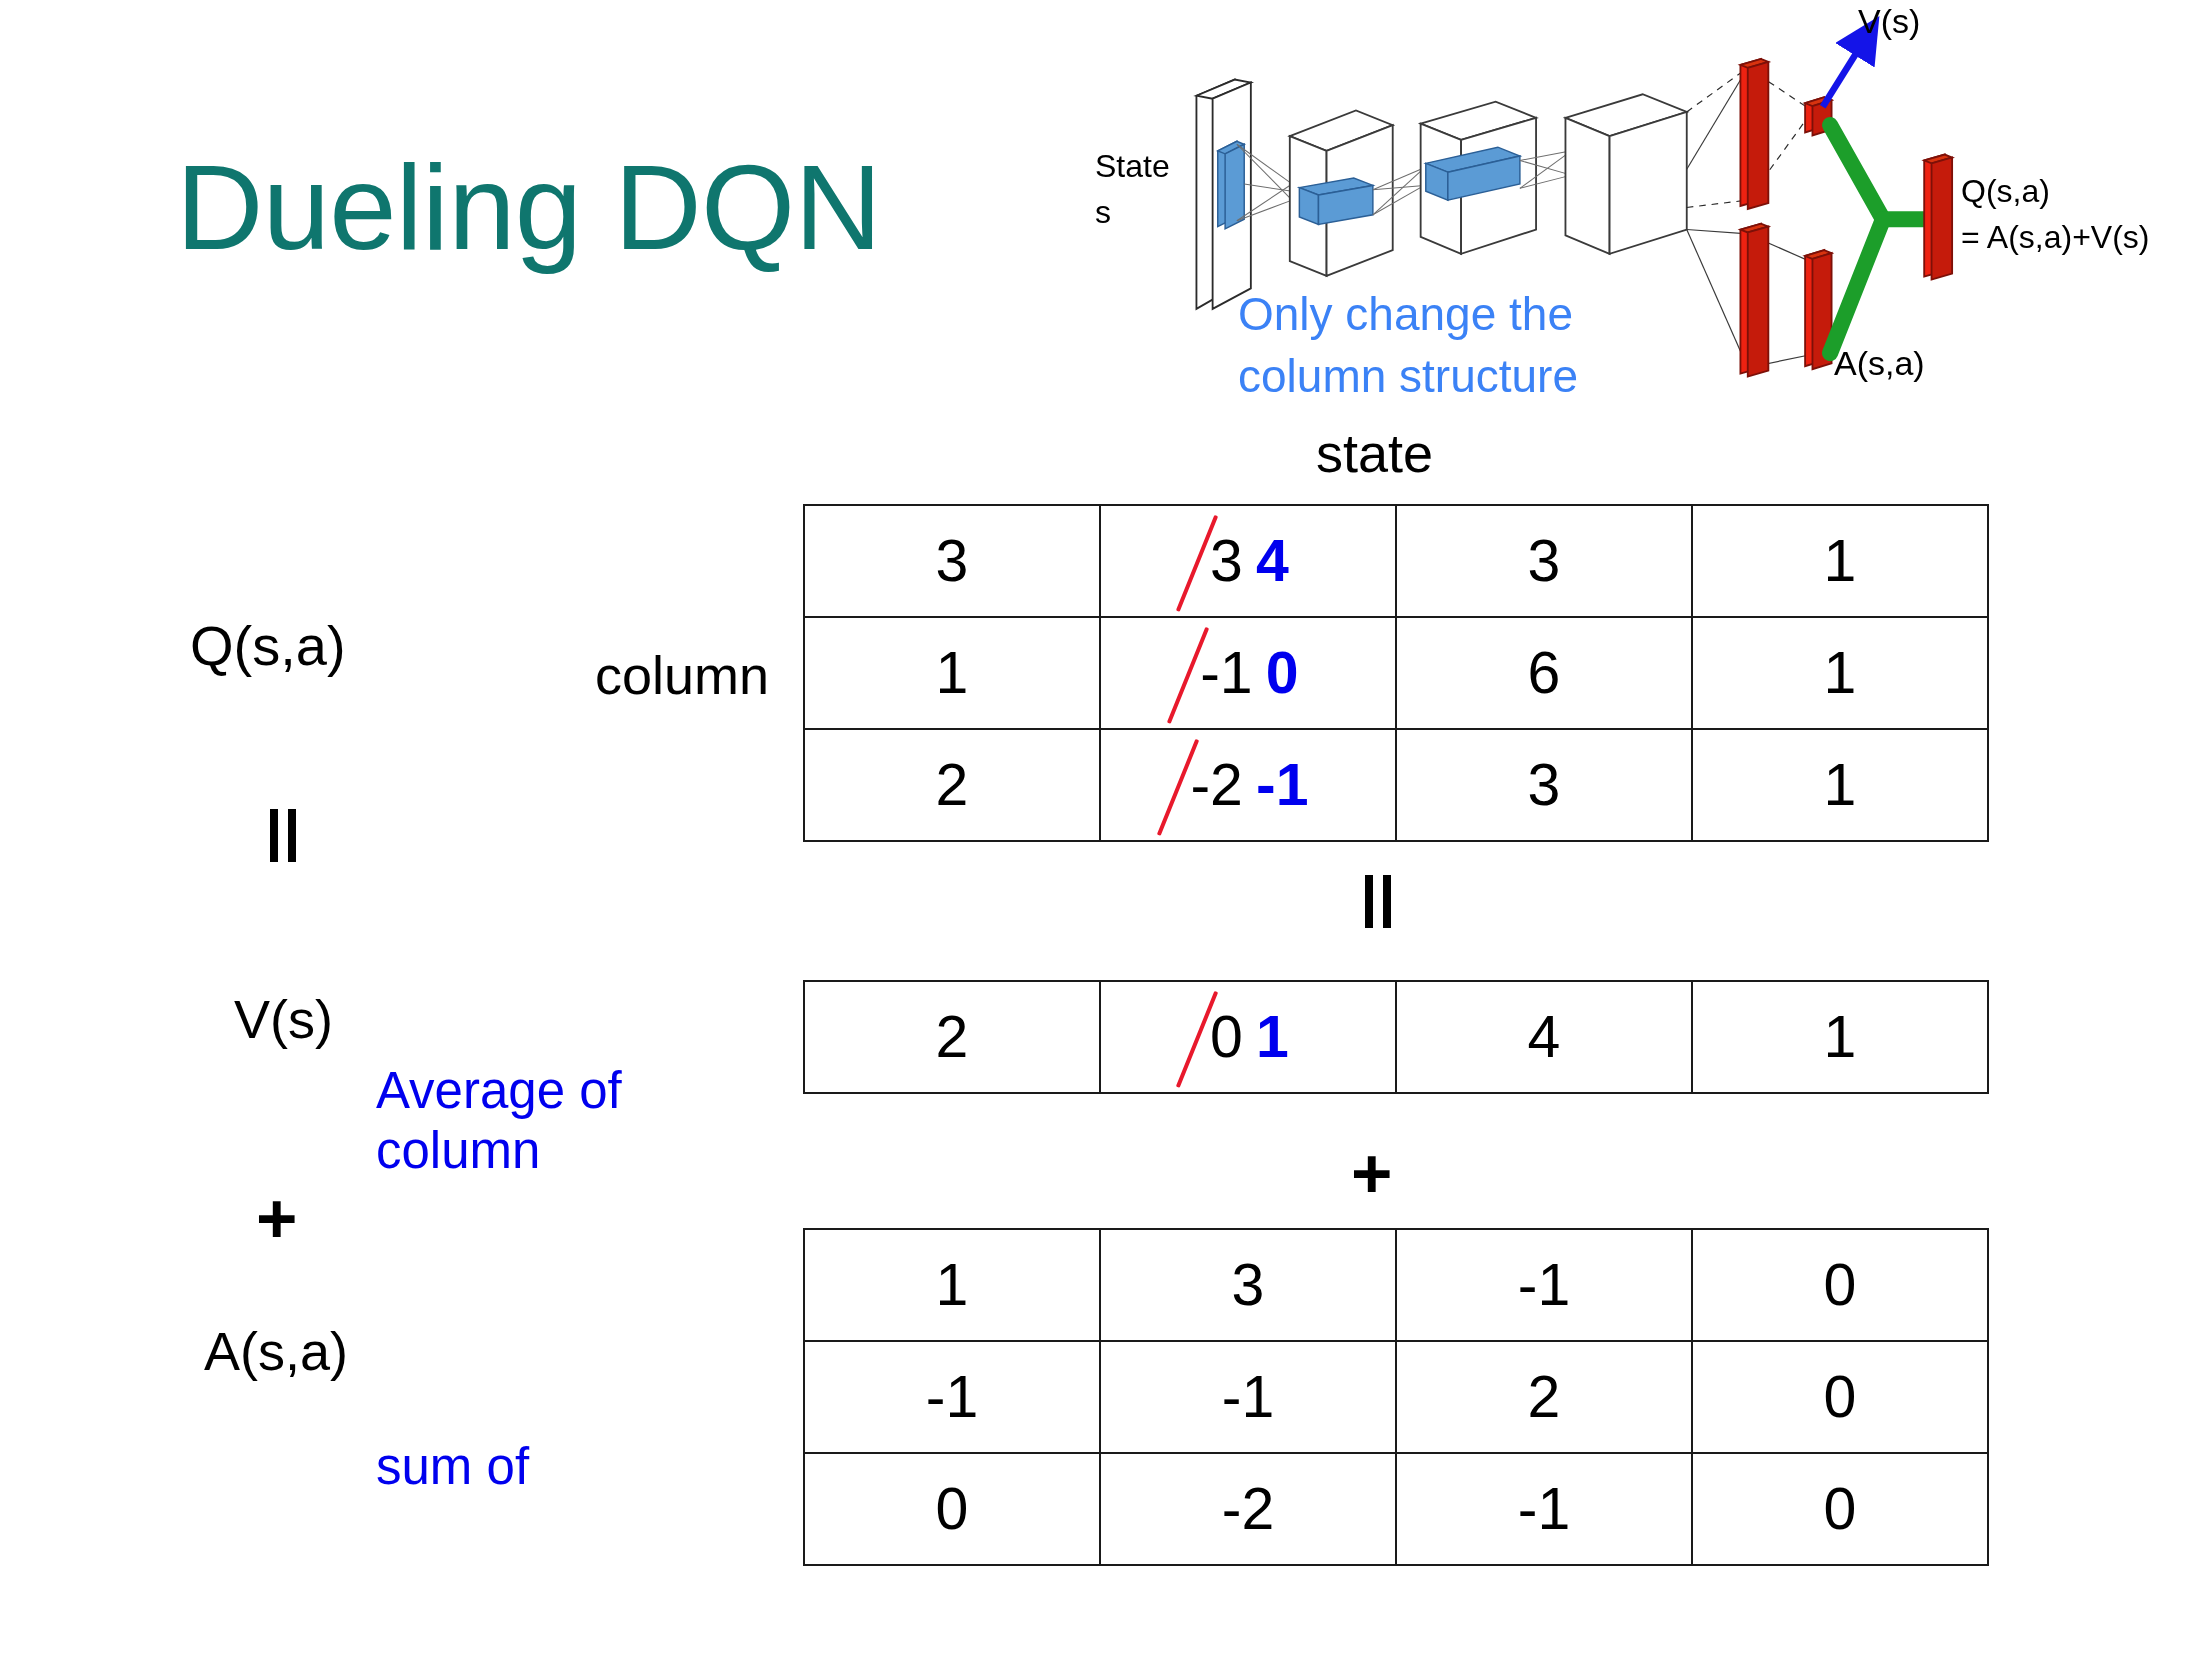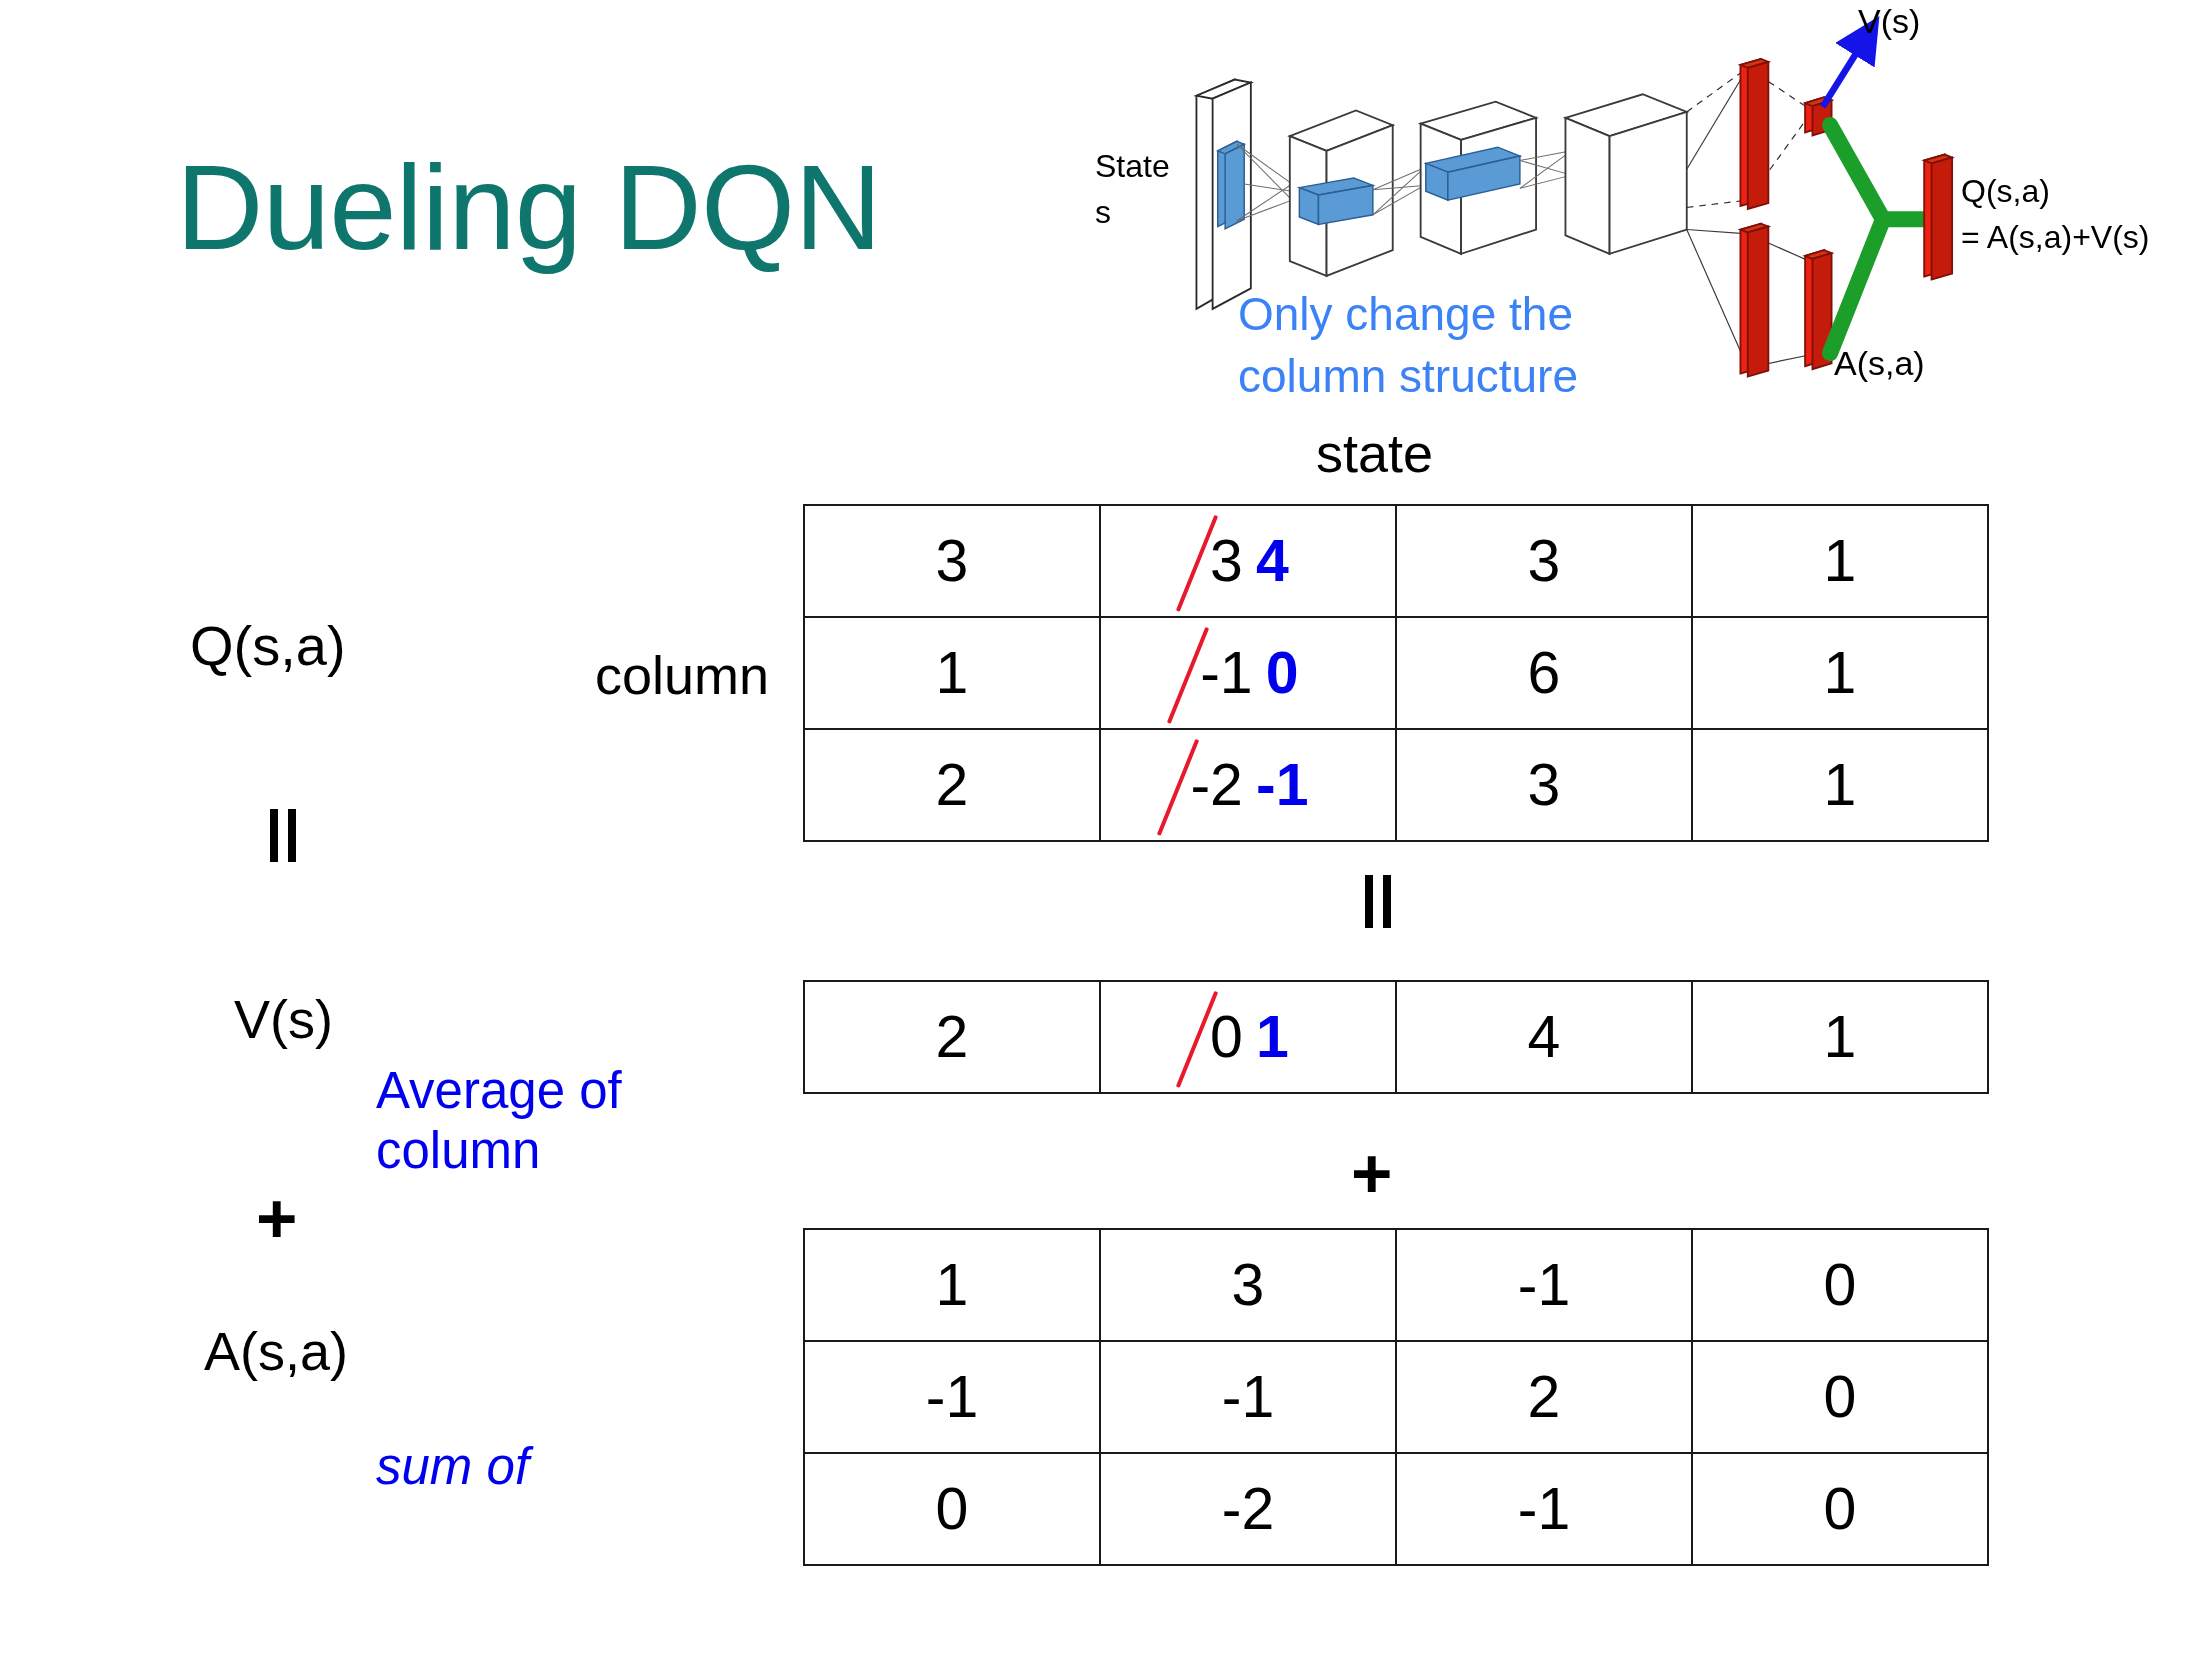--- a/index.html
+++ b/index.html
@@ -41,21 +41,21 @@
     font-size:53px;
     line-height:1.18;
     white-space:nowrap;
   }
   #label-state{ left:1316px; top:425px; font-size:54px; }
   #label-q{ left:190px; top:617px; font-size:56px; }
   #label-action{ left:595px; top:647px; font-size:54px; }
   #label-v{ left:234px; top:991px; font-size:54px; }
   #label-a{ left:204px; top:1323px; font-size:54px; }
   #label-average{ left:376px; top:1029px; font-size:51px;margin-top:32px; }
-  #label-sumcol{ left:376px; top:1437px; font-size:51px;font-style:italic; }
+  #label-sumcol{ left:376px; top:1437px; font-size:51px; }
 
   
   .eq-rot{
     width:38px;height:53px;
   }
   .eq-rot i{
     position:absolute;top:0;width:8px;height:53px;background:#000;display:block;
   }
   .eq-rot i.a{left:4.4px;}
   .eq-rot i.b{left:22px;}

